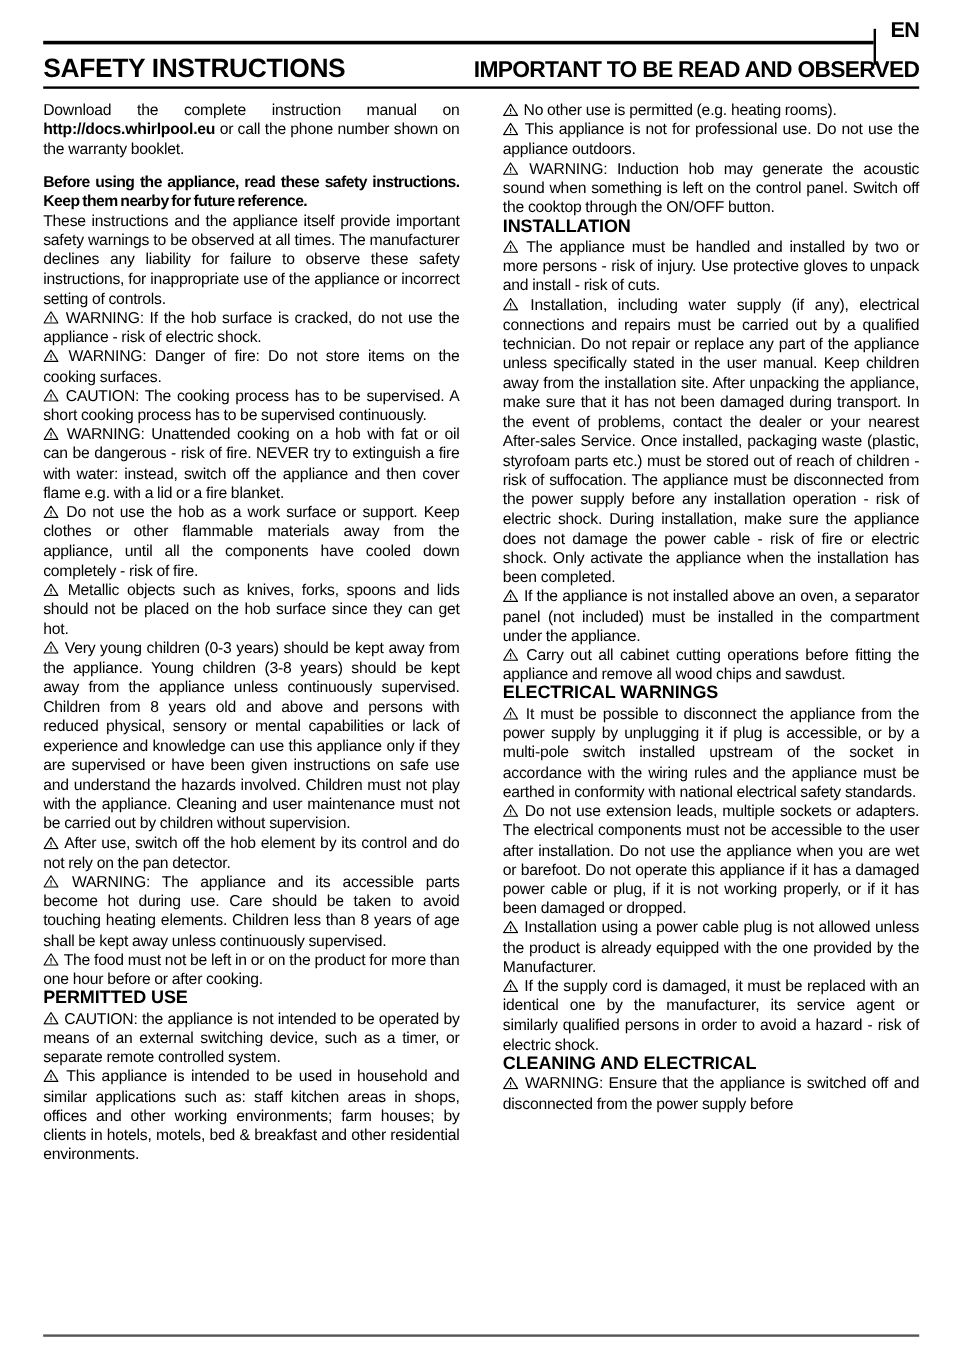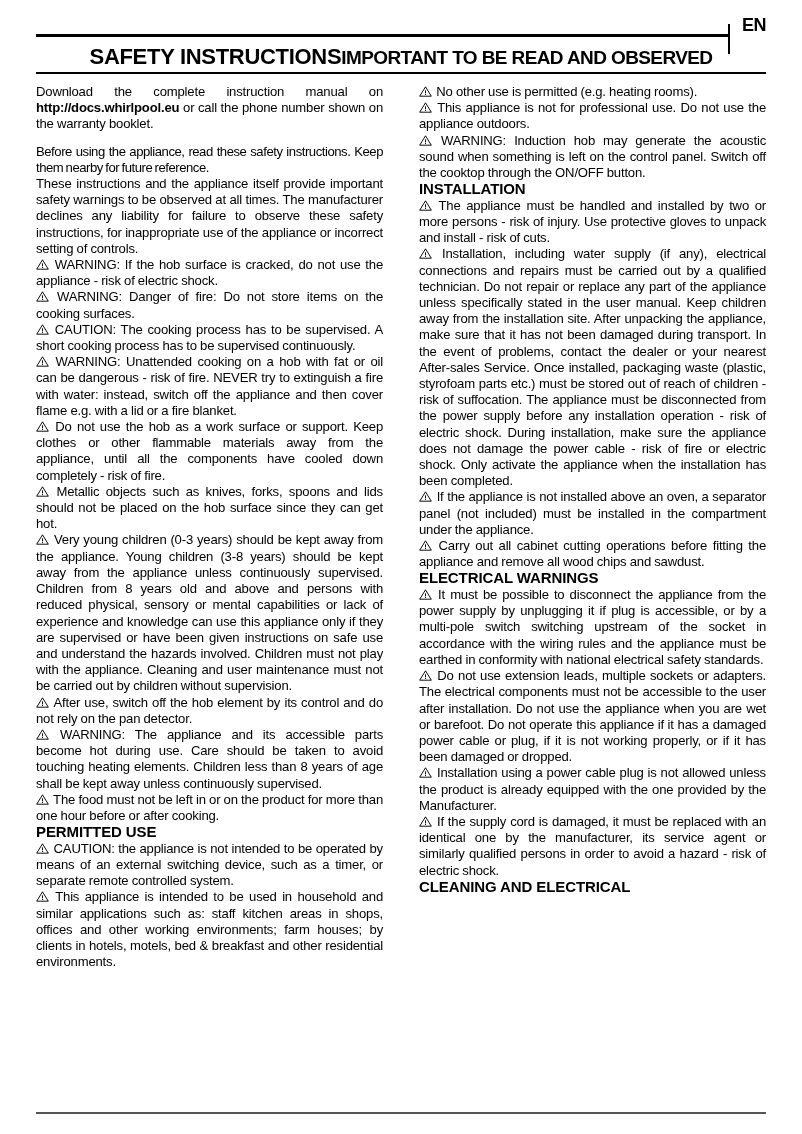--- a/index.html
+++ b/index.html
@@ -20,21 +20,21 @@
   }
   .hdr-tick{
     position:absolute; left:692px; top:6px; width:2px; height:30px; background:#000;
   }
   .lang{
     position:absolute; right:0; top:-2px;
     font-size:18px; font-weight:bold; letter-spacing:-0.5px; line-height:1;
   }
   .title-row{
     position:absolute; left:0; top:26px; width:730px;
-    display:flex; justify-content:center; align-items:baseline;
+    display:flex; justify-content:space-between; align-items:baseline;
   }
   .title-main{ font-size:22px; font-weight:bold; letter-spacing:-0.3px; }
   .title-sub{ font-size:19px; font-weight:bold; letter-spacing:-0.6px; }
   .hdr-underline{
     position:absolute; left:0; top:54px; width:730px; height:2px; background:#000;
   }
 
   
   .cols{
     position:absolute; left:36px; top:84px; width:730px; height:1000px;
@@ -43,21 +43,21 @@
   .col{ width:349px; }
   .col p{
     margin:0;
     font-size:13.1px;
     line-height:16.2px;
     text-align:justify;
     text-justify:inter-word;
     letter-spacing:-0.18px;
     word-spacing:-0.2px;
   }
-  .col p.tight{ letter-spacing:-0.45px; word-spacing:-0.9px; }
+  .col p.tight{ letter-spacing:-0.45px; word-spacing:-0.9px;font-weight:bold; }
   .col p.spacer{ height:11px; line-height:11px; font-size:1px; }
   .col h3{
     margin:0;
     font-size:15px;
     line-height:16.6px;
     font-weight:bold;
     letter-spacing:-0.1px;
   }
   b{ font-weight:bold; }
 
@@ -195,34 +195,39 @@
         <p><span class="warn"><svg viewBox="0 0 26 22" xmlns="http://www.w3.org/2000/svg">
               <path d="M13 1.6 L24.6 20.4 L1.4 20.4 Z" fill="none" stroke="#000" stroke-width="1.9" stroke-linejoin="round"></path>
               <rect x="12.1" y="8.6" width="1.9" height="6.2" fill="#000"></rect>
               <rect x="12.1" y="16.1" width="1.9" height="1.9" fill="#000"></rect>
             </svg></span> <span>Carry out all cabinet cutting operations before fitting the appliance and remove all wood chips and sawdust.</span></p>
         <h3>ELECTRICAL WARNINGS</h3>
         <p><span class="warn"><svg viewBox="0 0 26 22" xmlns="http://www.w3.org/2000/svg">
               <path d="M13 1.6 L24.6 20.4 L1.4 20.4 Z" fill="none" stroke="#000" stroke-width="1.9" stroke-linejoin="round"></path>
               <rect x="12.1" y="8.6" width="1.9" height="6.2" fill="#000"></rect>
               <rect x="12.1" y="16.1" width="1.9" height="1.9" fill="#000"></rect>
-            </svg></span> <span>It must be possible to disconnect the appliance from the power supply by unplugging it if plug is accessible, or by a multi-pole switch switching upstream of the socket in accordance with the wiring rules and the appliance must be earthed in conformity with national electrical safety standards.</span></p>
+            </svg></span> <span>It must be possible to disconnect the appliance from the power supply by unplugging it if plug is accessible, or by a multi-pole switch installed upstream of the socket in accordance with the wiring rules and the appliance must be earthed in conformity with national electrical safety standards.</span></p>
         <p><span class="warn"><svg viewBox="0 0 26 22" xmlns="http://www.w3.org/2000/svg">
               <path d="M13 1.6 L24.6 20.4 L1.4 20.4 Z" fill="none" stroke="#000" stroke-width="1.9" stroke-linejoin="round"></path>
               <rect x="12.1" y="8.6" width="1.9" height="6.2" fill="#000"></rect>
               <rect x="12.1" y="16.1" width="1.9" height="1.9" fill="#000"></rect>
             </svg></span> <span>Do not use extension leads, multiple sockets or adapters. The electrical components must not be accessible to the user after installation. Do not use the appliance when you are wet or barefoot. Do not operate this appliance if it has a damaged power cable or plug, if it is not working properly, or if it has been damaged or dropped.</span></p>
         <p><span class="warn"><svg viewBox="0 0 26 22" xmlns="http://www.w3.org/2000/svg">
               <path d="M13 1.6 L24.6 20.4 L1.4 20.4 Z" fill="none" stroke="#000" stroke-width="1.9" stroke-linejoin="round"></path>
               <rect x="12.1" y="8.6" width="1.9" height="6.2" fill="#000"></rect>
               <rect x="12.1" y="16.1" width="1.9" height="1.9" fill="#000"></rect>
             </svg></span> <span>Installation using a power cable plug is not allowed unless the product is already equipped with the one provided by the Manufacturer.</span></p>
         <p><span class="warn"><svg viewBox="0 0 26 22" xmlns="http://www.w3.org/2000/svg">
               <path d="M13 1.6 L24.6 20.4 L1.4 20.4 Z" fill="none" stroke="#000" stroke-width="1.9" stroke-linejoin="round"></path>
               <rect x="12.1" y="8.6" width="1.9" height="6.2" fill="#000"></rect>
               <rect x="12.1" y="16.1" width="1.9" height="1.9" fill="#000"></rect>
             </svg></span> <span>If the supply cord is damaged, it must be replaced with an identical one by the manufacturer, its service agent or similarly qualified persons in order to avoid a hazard - risk of electric shock.</span></p>
         <h3>CLEANING AND ELECTRICAL</h3>
+        <p><span class="warn"><svg viewBox="0 0 26 22" xmlns="http://www.w3.org/2000/svg">
+              <path d="M13 1.6 L24.6 20.4 L1.4 20.4 Z" fill="none" stroke="#000" stroke-width="1.9" stroke-linejoin="round"></path>
+              <rect x="12.1" y="8.6" width="1.9" height="6.2" fill="#000"></rect>
+              <rect x="12.1" y="16.1" width="1.9" height="1.9" fill="#000"></rect>
+            </svg></span> <span>WARNING: Ensure that the appliance is switched off and disconnected from the power supply before</span></p>
       </div>
   </div>
 
   <div class="bottom-rule"></div>
 </div>
 
 </body></html>

